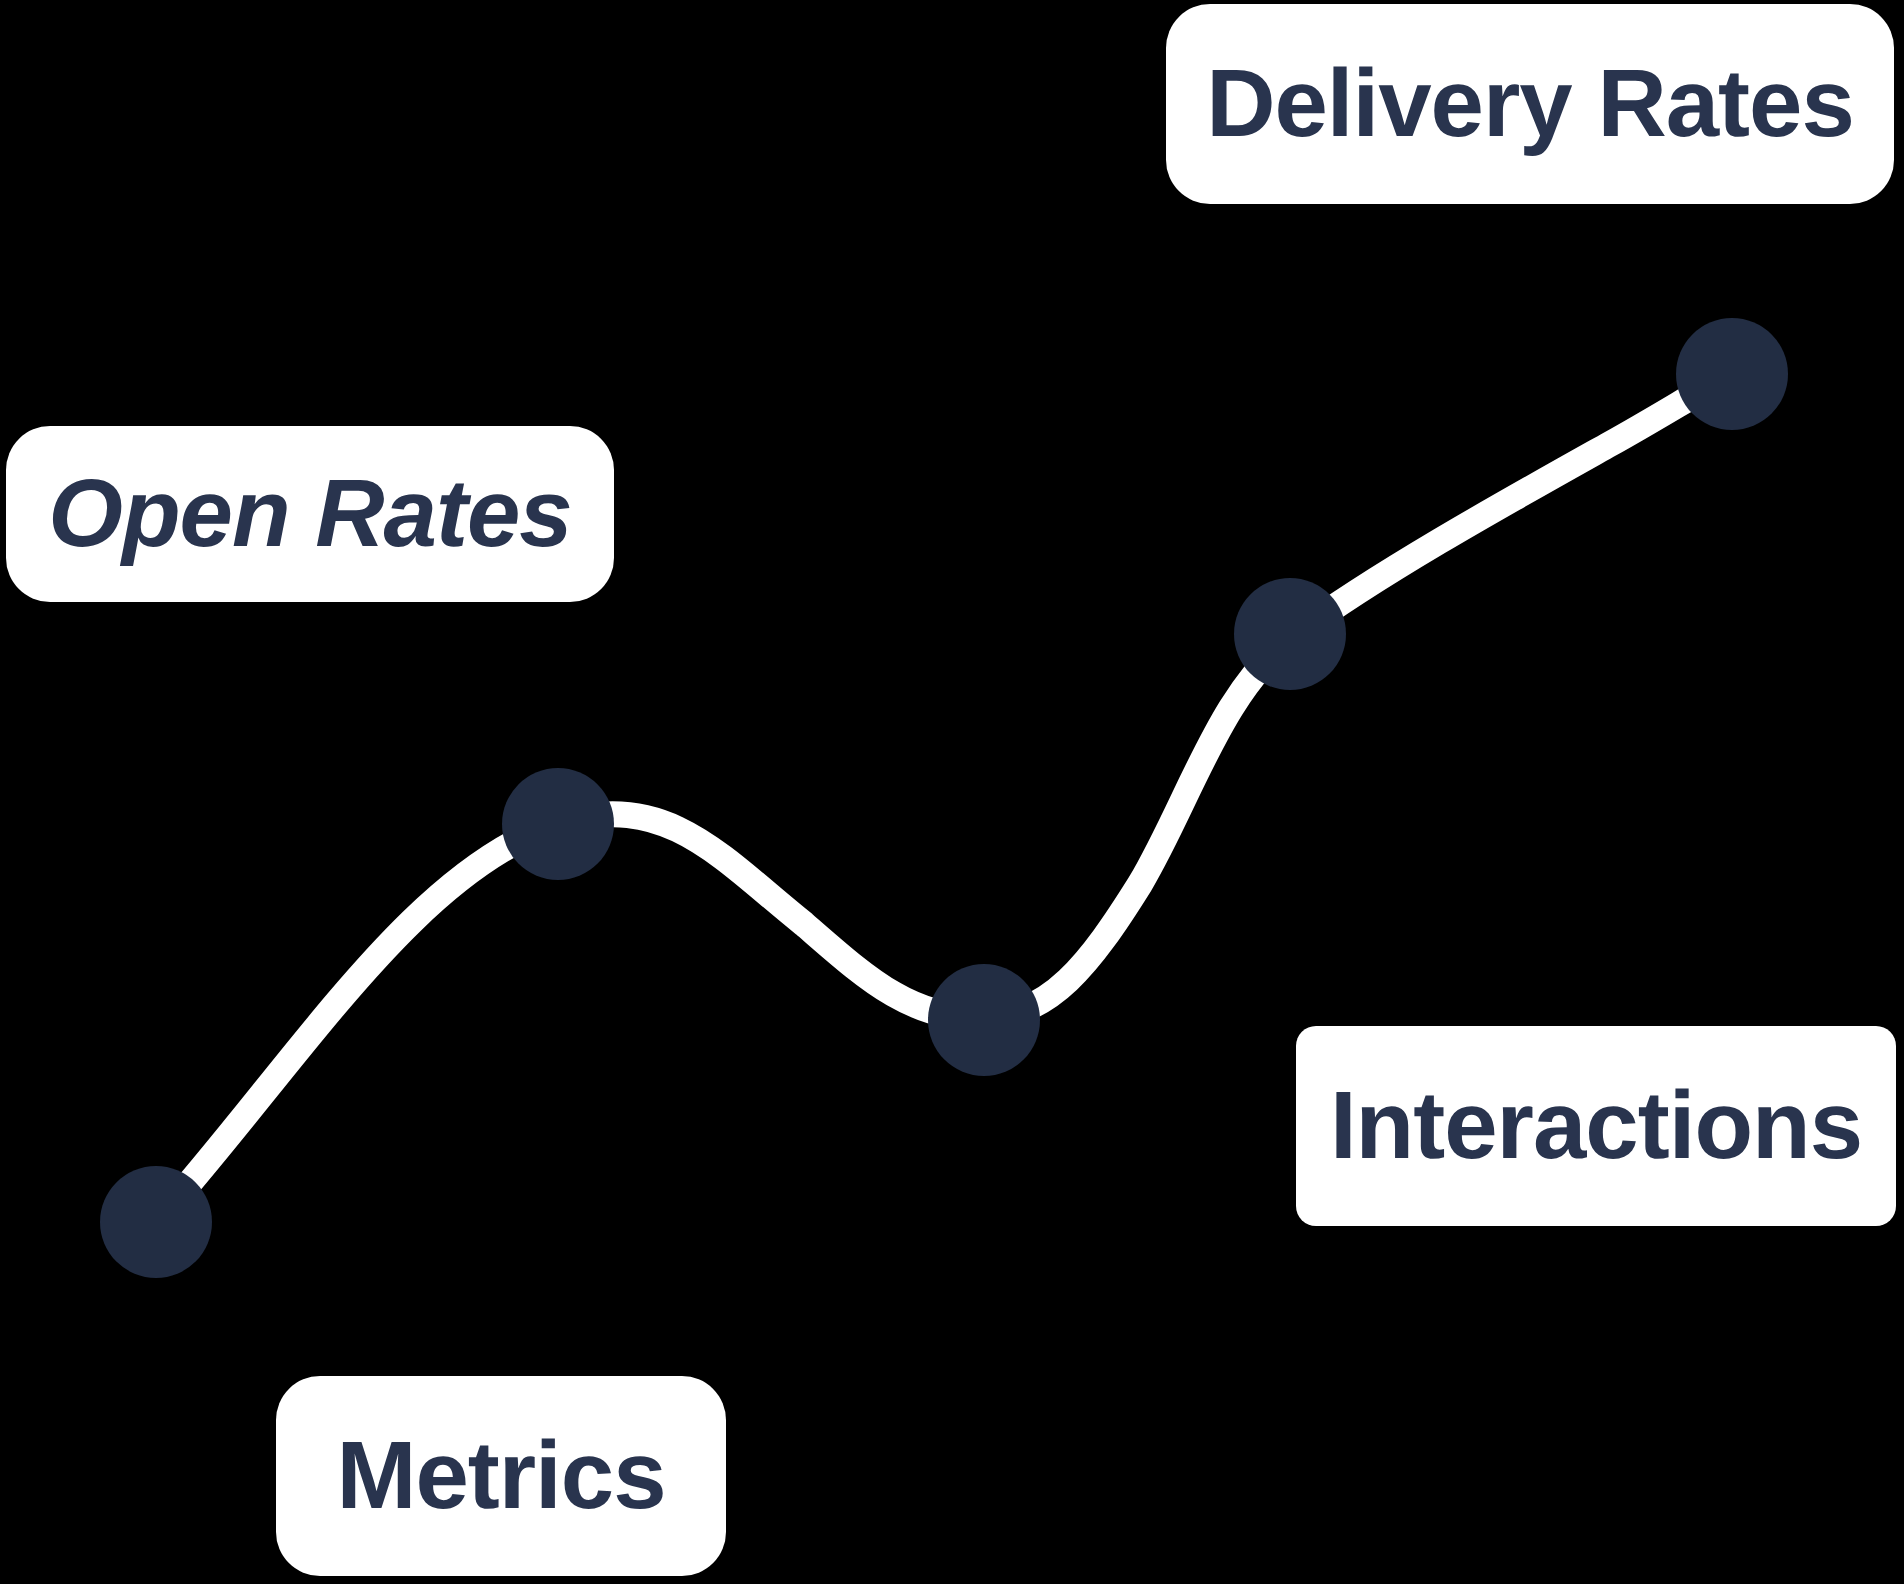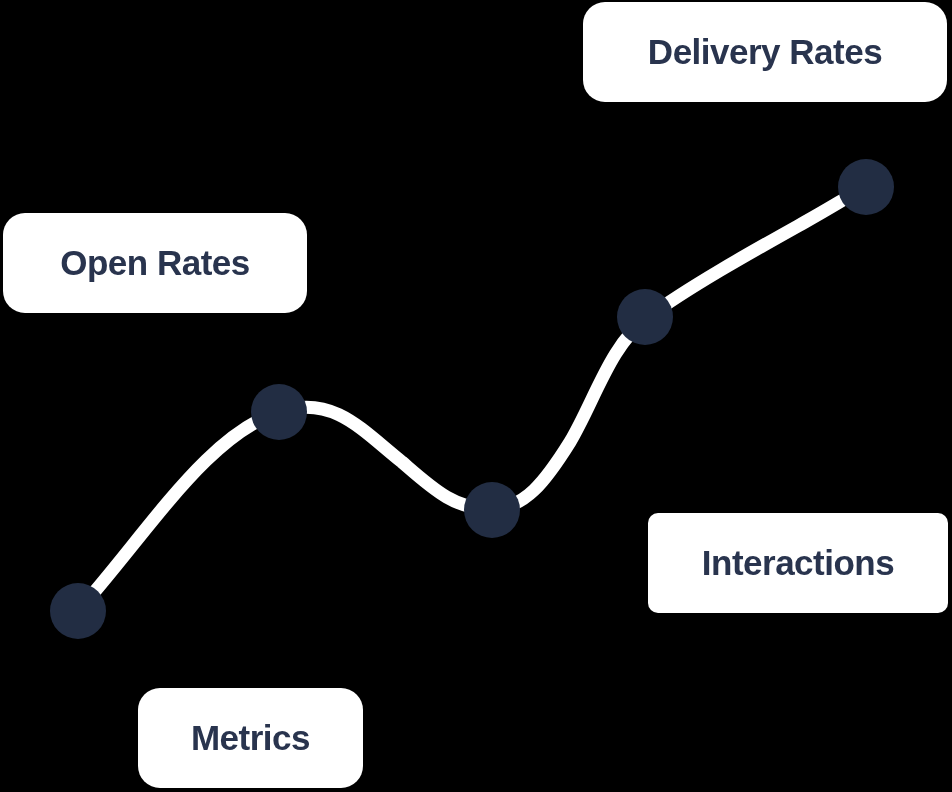--- a/index.html
+++ b/index.html
@@ -30,26 +30,26 @@
   }
   .chip {
     position: absolute;
     display: flex;
     align-items: center;
     justify-content: center;
     background: var(--label-bg, #ffffff);
     border-radius: 22px;
     color: var(--label-text, #29344E);
     font-weight: 700;
-    font-size: 35px;
+    font-size: 48px;
     letter-spacing: -0.5px;
     white-space: nowrap;
   }
   .chip-delivery      { left: 583px; top:   2px; width: 364px; height: 100px; }
-  .chip-open          { left:   3px; top: 213px; width: 304px; height: 100px; }
+  .chip-open          { left:   3px; top: 213px; width: 304px; height: 88px; font-style: italic; }
   .chip-interactions  { left: 648px; top: 513px; width: 300px; height: 100px; border-radius: 10px; }
   .chip-metrics       { left: 138px; top: 688px; width: 225px; height: 100px; }
 </style>
 </head>
 <body>
 
 <div class="stage">
 
   <svg class="chart" viewBox="0 0 952 792">
     <path class="trend-line" d="M 78 611 C 150 530 210 430 285 410 C 335 397 362 430 402 462 C 432 488 455 510 492 509 C 525 508 545 482 570 442 C 595 400 610 345 648 317 C 690 286 755 250 805 222 C 832 207 852 194 866 187" stroke="#FFFFFF" stroke-width="13"></path>

